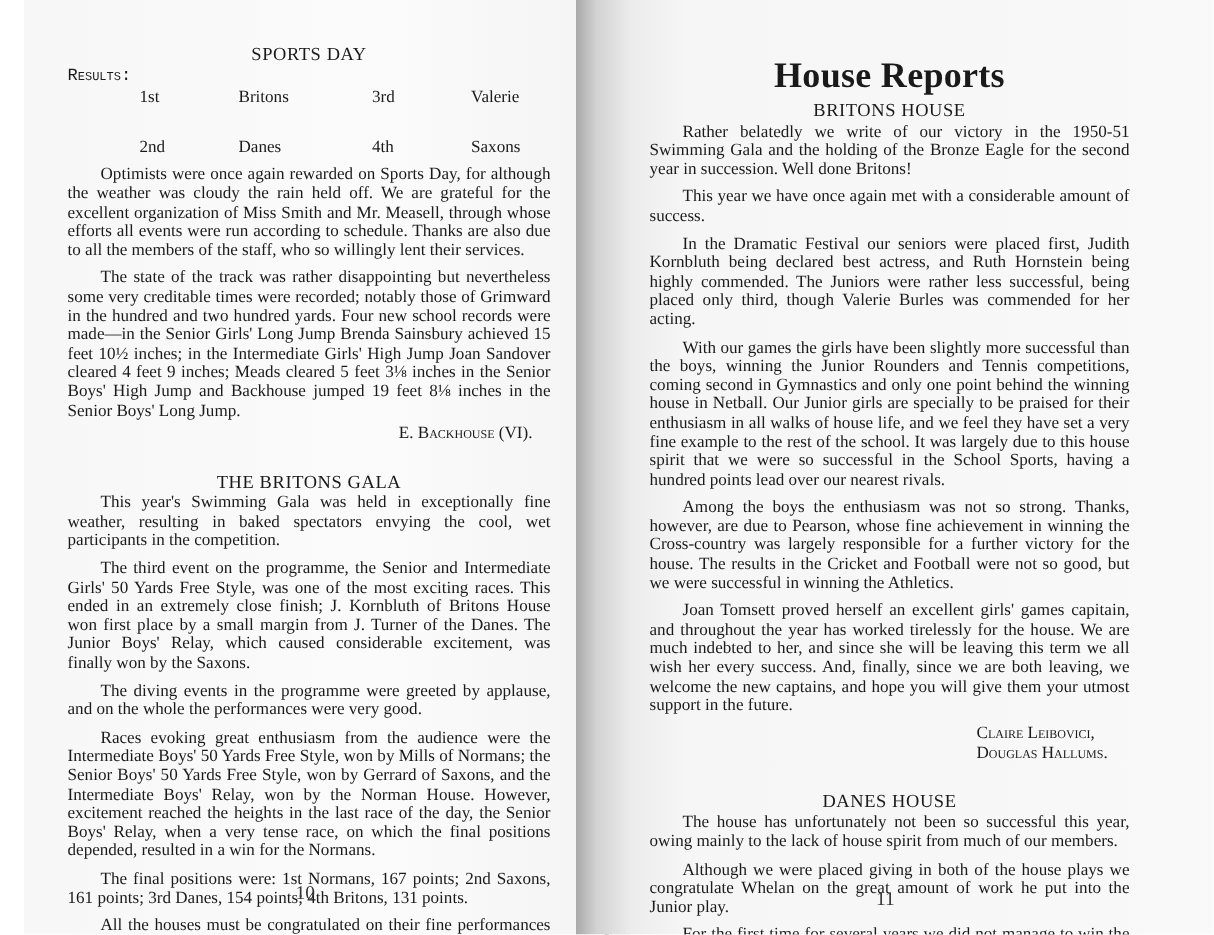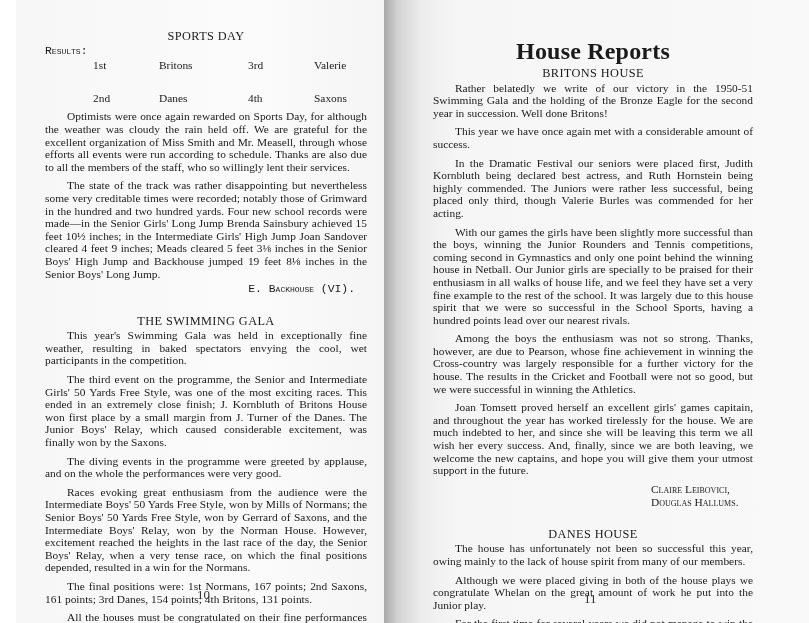--- a/index.html
+++ b/index.html
@@ -40,21 +40,21 @@
   .results-label { font-variant: small-caps; margin: 0 0 2px 0; font-family: Liberation Mono, monospace; }
   .results {
     display: grid; grid-template-columns: 46px 1fr 46px 1fr;
     row-gap: 4px; margin: 0 0 6px 48px; width: 290px; gap: 20px;
   }
   .results span { display: block; }
   p { margin: 0; text-align: justify; text-indent: 22px; }
   .gap { height: 6px; }
   .gap-lg { height: 19px; }
   .sig {
-    text-align: right; font-variant: small-caps; margin: 3px 12px 0 0; font-family: Liberation Mono, monospace;
+    text-align: right; font-variant: small-caps; margin: 3px 12px 0 0;
   }
   .sig-block { margin: 6px 0 0 218px; font-variant: small-caps; line-height: 13px; }
   .pagenum {
     position: absolute; font-size: 13px; color: #333;
   }
   .page-left .pagenum { left: 181px; top: 587px; }
   .page-right .pagenum { left: 200px; top: 591px; }
 </style>
 </head>
 <body>
@@ -74,21 +74,21 @@
         <span>Danes</span>
         <span>4th</span>
         <span>Saxons</span>
       </div>
       <p>Optimists were once again rewarded on Sports Day, for although the weather was cloudy the rain held off. We are grateful for the excellent organization of Miss Smith and Mr. Measell, through whose efforts all events were run according to schedule. Thanks are also due to all the members of the staff, who so willingly lent their services.</p>
       <div class="gap"></div>
       <p>The state of the track was rather disappointing but nevertheless some very creditable times were recorded; notably those of Grimward in the hundred and two hundred yards. Four new school records were made—in the Senior Girls' Long Jump Brenda Sainsbury achieved 15 feet 10½ inches; in the Intermediate Girls' High Jump Joan Sandover cleared 4 feet 9 inches; Meads cleared 5 feet 3⅛ inches in the Senior Boys' High Jump and Backhouse jumped 19 feet 8⅛ inches in the Senior Boys' Long Jump.</p>
       <div class="sig">E. Backhouse (VI).</div>
 
       <div class="gap-lg"></div>
-      <div class="heading-sm">THE SWIMMING GALA</div>
+      <div class="heading-sm">THE BRITONS GALA</div>
       <p>This year's Swimming Gala was held in exceptionally fine weather, resulting in baked spectators envying the cool, wet participants in the competition.</p>
       <div class="gap"></div>
       <p>The third event on the programme, the Senior and Intermediate Girls' 50 Yards Free Style, was one of the most exciting races. This ended in an extremely close finish; J. Kornbluth of Britons House won first place by a small margin from J. Turner of the Danes. The Junior Boys' Relay, which caused considerable excitement, was finally won by the Saxons.</p>
       <div class="gap"></div>
       <p>The diving events in the programme were greeted by applause, and on the whole the performances were very good.</p>
       <div class="gap"></div>
       <p>Races evoking great enthusiasm from the audience were the Intermediate Boys' 50 Yards Free Style, won by Mills of Normans; the Senior Boys' 50 Yards Free Style, won by Gerrard of Saxons, and the Intermediate Boys' Relay, won by the Norman House. However, excitement reached the heights in the last race of the day, the Senior Boys' Relay, when a very tense race, on which the final positions depended, resulted in a win for the Normans.</p>
       <div class="gap"></div>
       <p>The final positions were: 1st Normans, 167 points; 2nd Saxons, 161 points; 3rd Danes, 154 points; 4th Britons, 131 points.</p>
       <div class="gap"></div>
@@ -115,21 +115,21 @@
       <p>Among the boys the enthusiasm was not so strong. Thanks, however, are due to Pearson, whose fine achievement in winning the Cross-country was largely responsible for a further victory for the house. The results in the Cricket and Football were not so good, but we were successful in winning the Athletics.</p>
       <div class="gap"></div>
       <p>Joan Tomsett proved herself an excellent girls' games capitain, and throughout the year has worked tirelessly for the house. We are much indebted to her, and since she will be leaving this term we all wish her every success. And, finally, since we are both leaving, we welcome the new captains, and hope you will give them your utmost support in the future.</p>
       <div class="sig-block">
         <div>Claire Leibovici,</div>
         <div>Douglas Hallums.</div>
       </div>
 
       <div class="gap-lg"></div>
       <div class="heading-sm">DANES HOUSE</div>
-      <p>The house has unfortunately not been so successful this year, owing mainly to the lack of house spirit from many of our members.</p>
+      <p>The house has unfortunately not been so successful this year, owing mainly to the lack of house spirit from much of our members.</p>
       <div class="gap"></div>
       <p>Although we were placed giving in both of the house plays we congratulate Whelan on the great amount of work he put into the Junior play.</p>
       <div class="gap"></div>
       <p>For the first time for several years we did not manage to win the Athletics, but we were by no means disgraced in coming second.</p>
 
     </div>
     <div class="pagenum">11</div>
   </div>
 
 </div>

